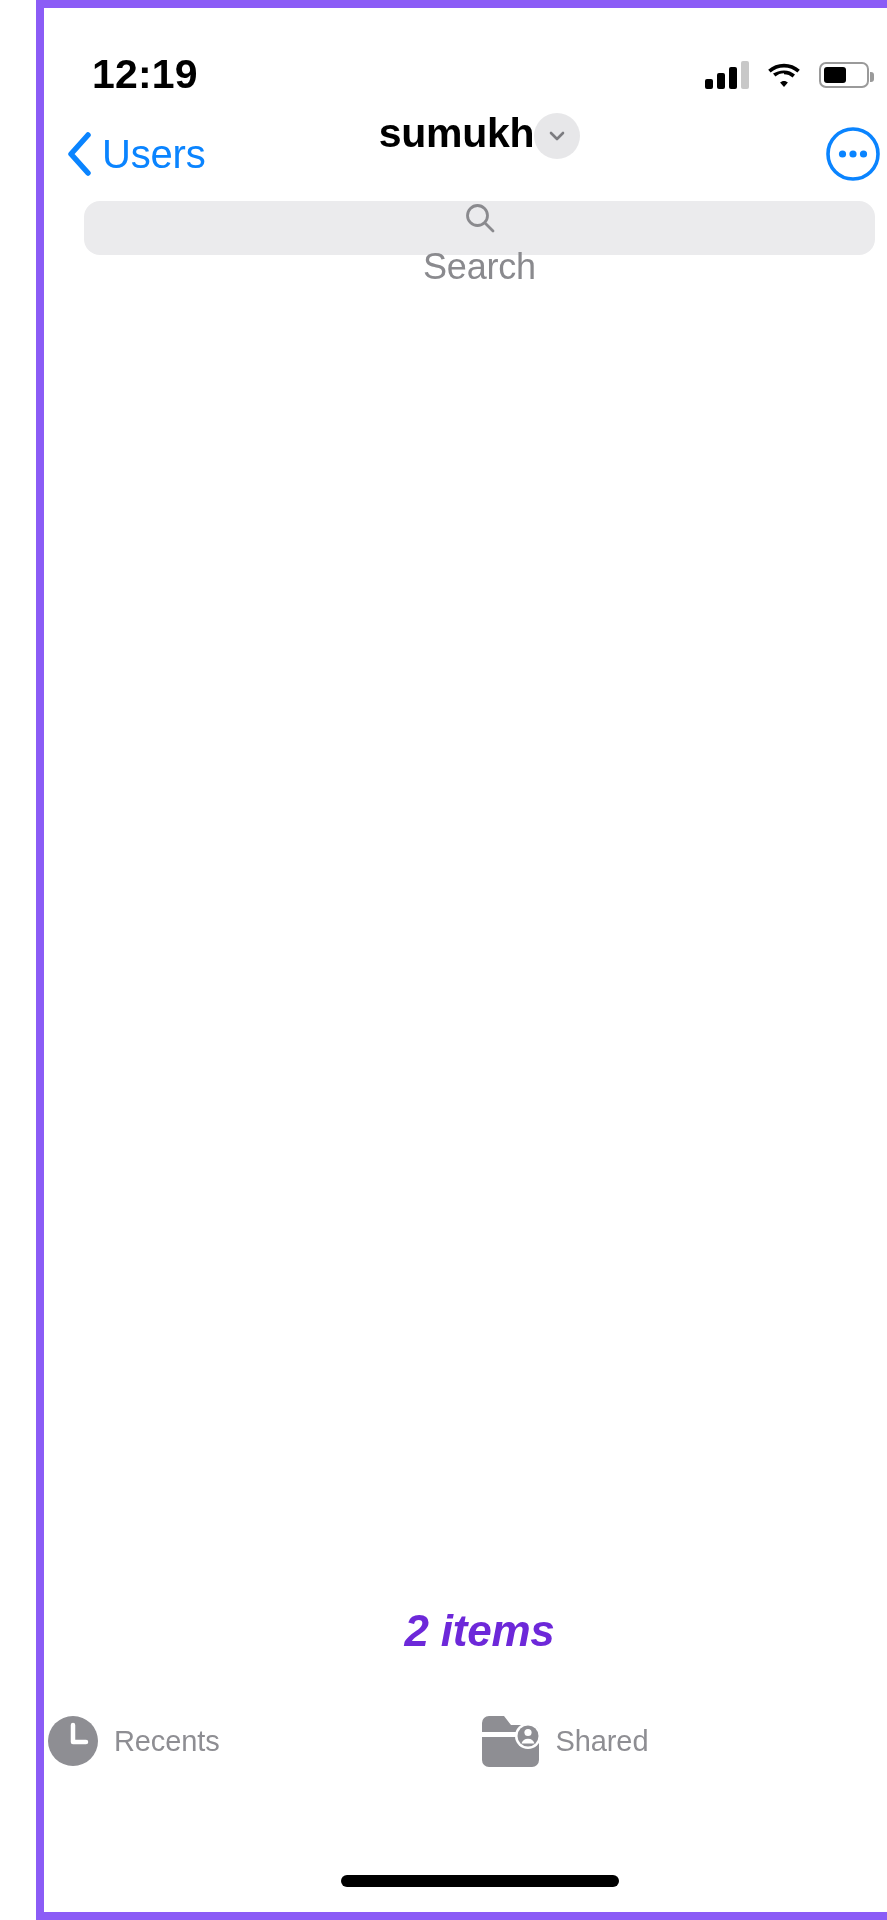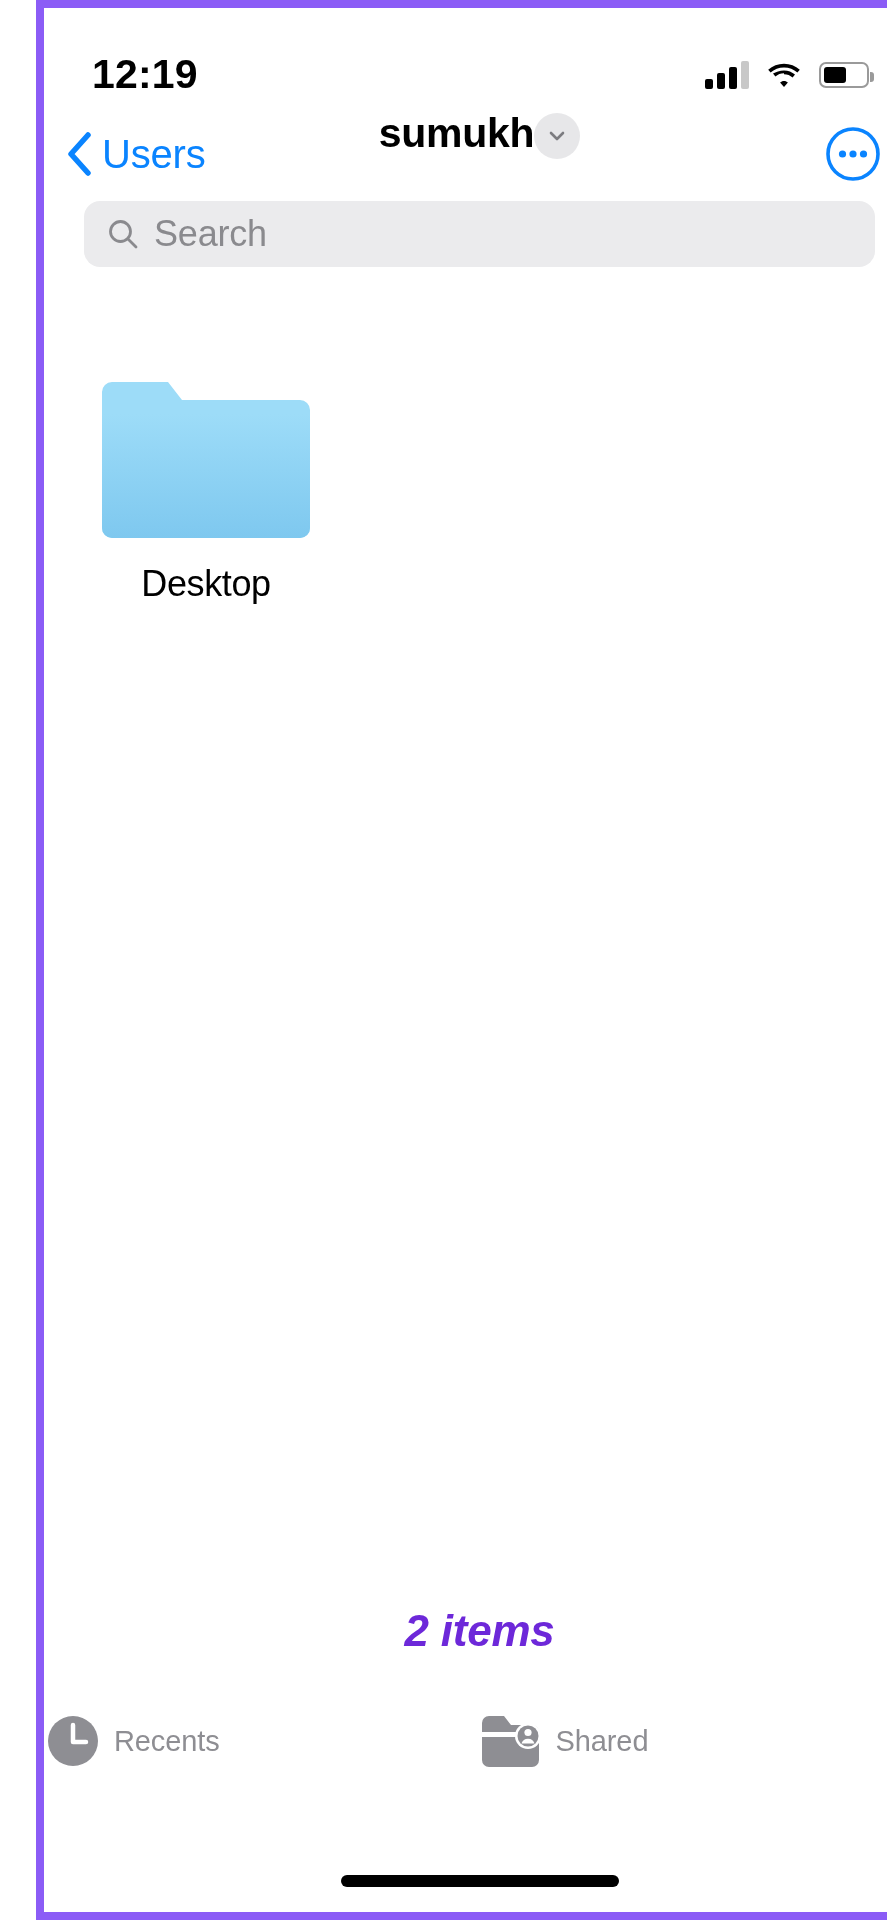--- a/index.html
+++ b/index.html
@@ -97,27 +97,28 @@
   .nav-more {
     margin-left:auto;
     width:56px; height:56px;
     cursor:pointer;
   }
   .nav-more svg { width:56px; height:56px; display:block; }
 
   
   .search-wrap { flex:0 0 auto; padding:6px 40px 0 40px; }
   .search-field {
-    height:66px;
+    height:54px;
     background:#ebebed;
     border-radius:16px;
     display:flex; align-items:center;
     padding:0 22px;
     gap:14px;
     cursor:text;
+    flex-direction:column;
   }
   .search-field .mag { width:34px; height:34px; display:block; flex:0 0 auto; }
   .search-ph { font-size:36px; color:#8a8a8e; line-height:1; letter-spacing:-0.2px; }
 
   
   .grid {
     flex:1 1 auto;
     display:flex;
     align-items:flex-start;
     padding:58px 40px 0 40px;
@@ -261,37 +262,20 @@
           <path d="M22 22l8 8" stroke="#8a8a8e" stroke-width="2.8" stroke-linecap="round"></path>
         </svg>
       </span>
       <span class="search-ph">Search</span>
     </div>
   </div>
 
   <div class="grid">
 
 
-    <div class="cell">
-      <div class="thumb">
-        <span>
-          <svg class="folder-ic" viewBox="0 0 212 160">
-            <defs>
-              <linearGradient id="fg" x1="0" y1="0" x2="0" y2="1">
-                <stop offset="0" stop-color="#9ddcf8"></stop>
-                <stop offset="1" stop-color="#7ec8ef"></stop>
-              </linearGradient>
-            </defs>
-            <path d="M2 12a10 10 0 0110-10h56l14 18h118a10 10 0 0110 10v118a10 10 0 01-10 10H12a10 10 0 01-10-10z" fill="#9ddcf8"></path>
-            <path d="M2 34h208v114a10 10 0 01-10 10H12a10 10 0 01-10-10z" fill="url(#fg)"></path>
-          </svg>
-        </span>
-      </div>
-      <div class="item-name">Desktop</div>
-    </div>
 
   </div>
 
   <div class="item-count">2 items</div>
 
   <div class="tabbar">
 
     <div class="tab">
       <span class="ic">
         <svg width="58" height="58" viewBox="0 0 58 58">

